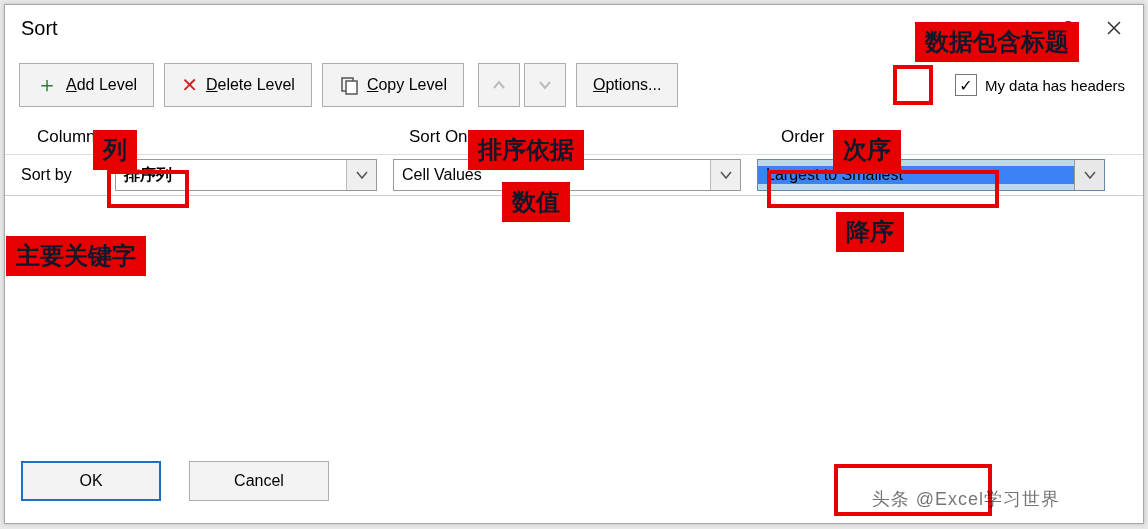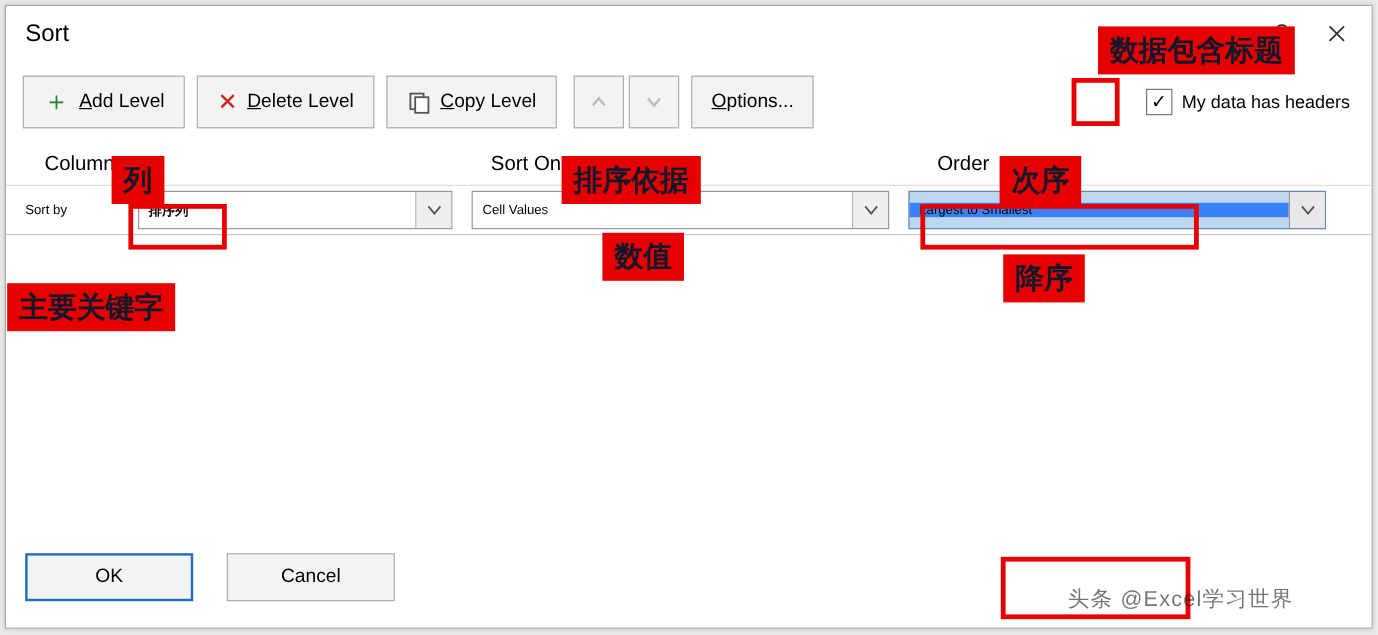--- a/index.html
+++ b/index.html
@@ -99,21 +99,21 @@
     align-items: center;
   }
   .col-a { width: 372px; }
   .col-b { width: 372px; }
   .col-c { flex: 1; }
   .data-row {
     display: flex;
     padding: 4px 16px;
     height: 40px;
     align-items: center;
-    font-size: 11px;
+    font-size: 16px;
   }
   .sortby-label { width: 94px; }
   .combo {
     border: 1px solid #999;
     background: #fff;
     height: 32px;
     display: flex;
     align-items: center;
     position: relative;
   }
@@ -169,21 +169,21 @@
     z-index: 20;
   }
   .redbox {
     position: absolute;
     border: 4px solid #e60000;
     z-index: 19;
     pointer-events: none;
   }
   .watermark {
     position: absolute;
-    right: 70px;
+    right: 88px;
     bottom: 18px;
     font-size: 18px;
     color: rgba(0,0,0,0.55);
     font-family: "Microsoft YaHei", sans-serif;
     letter-spacing: 1px;
     z-index: 30;
   }
 </style>
 </head>
 <body>
@@ -295,18 +295,18 @@
 <div class="redbox" style="left:893px; top:65px; width:40px; height:40px;"></div>
 
 <div class="anno" style="left:93px; top:130px;">列</div>
 <div class="anno" style="left:468px; top:130px;">排序依据</div>
 <div class="anno" style="left:833px; top:130px;">次序</div>
 
 <div class="redbox" style="left:107px; top:170px; width:82px; height:38px;"></div>
 <div class="redbox" style="left:767px; top:170px; width:232px; height:38px;"></div>
 
 <div class="anno" style="left:6px; top:212px;margin-top:24px;">主要关键字</div>
-<div class="anno" style="left:502px; top:182px;margin-top:12px;">数值</div>
+<div class="anno" style="left:502px; top:182px;">数值</div>
 <div class="anno" style="left:836px; top:212px;">降序</div>
 
 <div class="redbox" style="left:834px; top:464px; width:158px; height:52px;"></div>
 
 <div class="watermark">头条 @Excel学习世界</div>
 
 </body></html>

